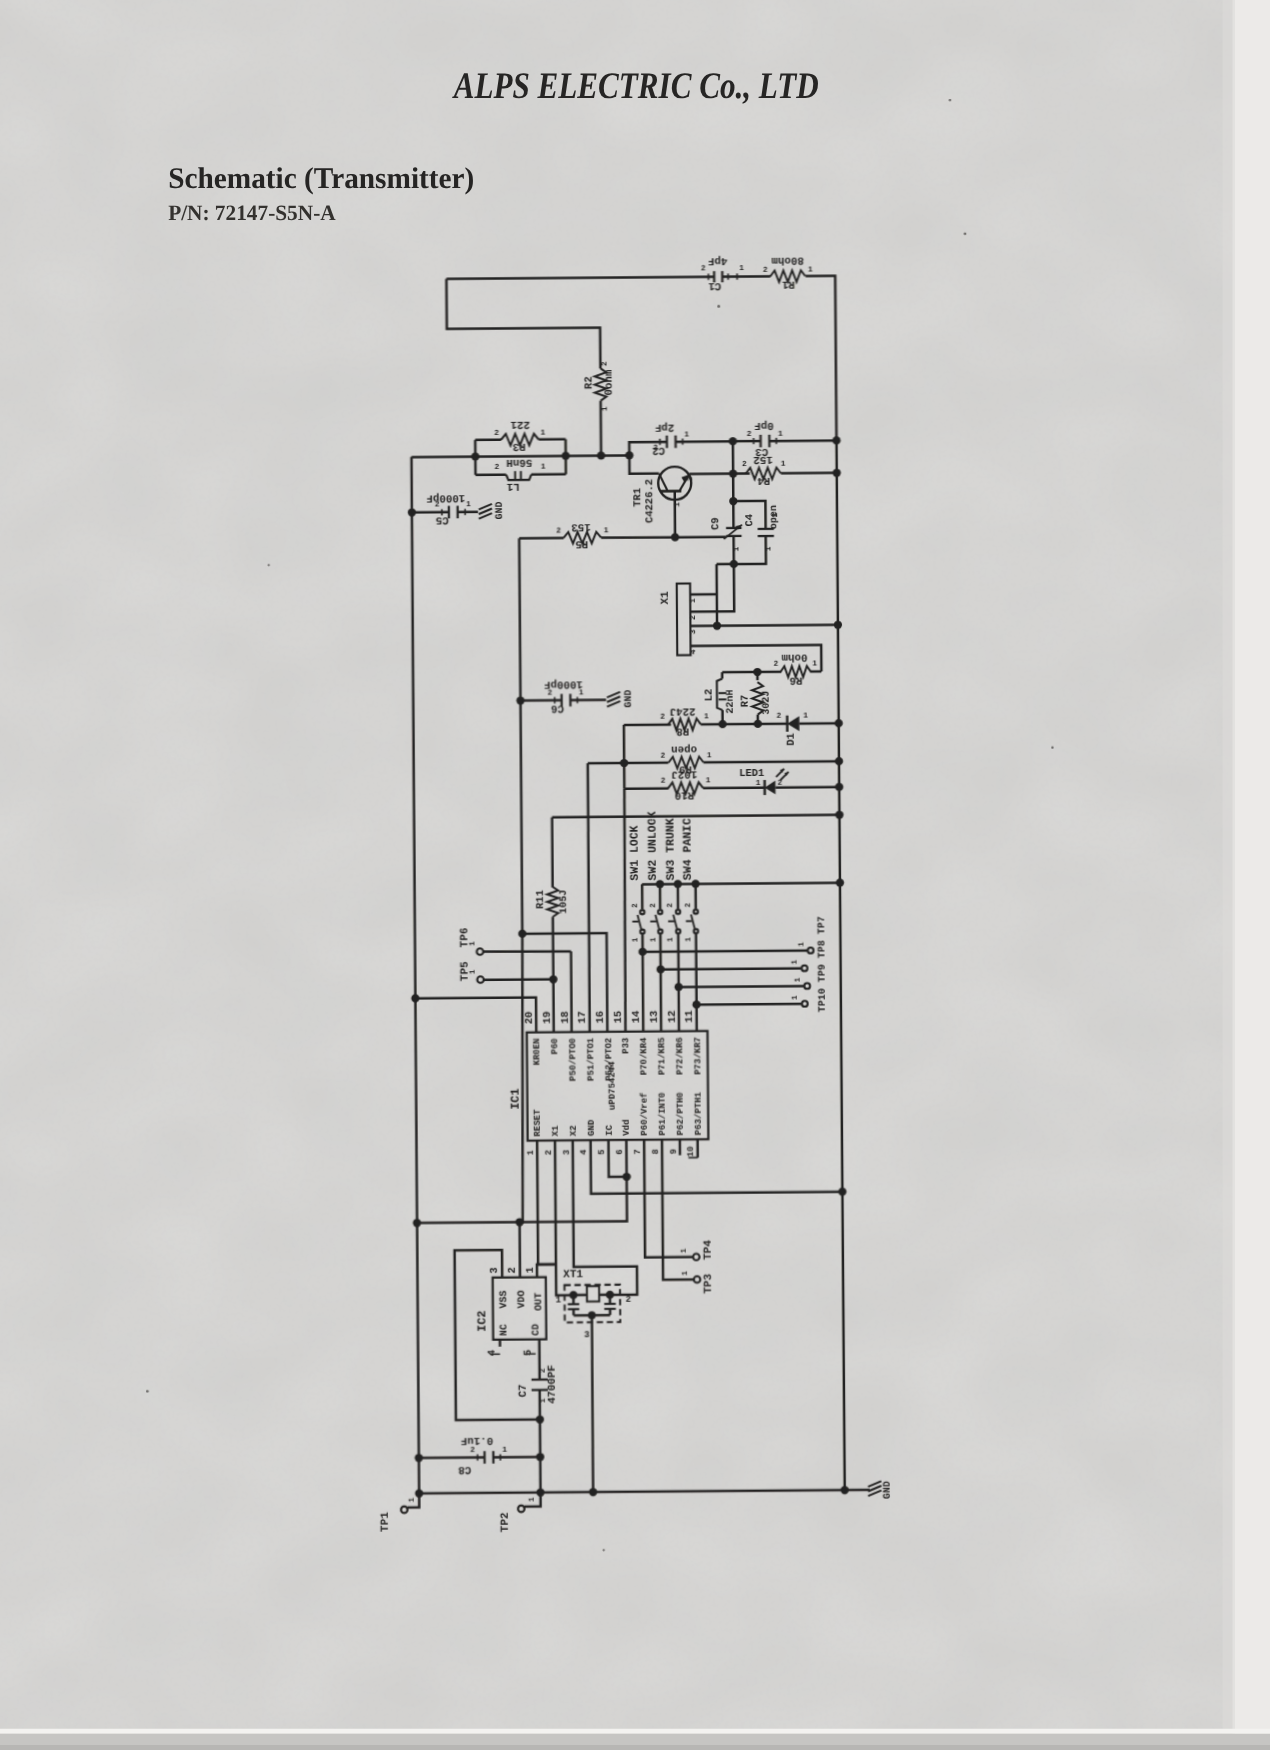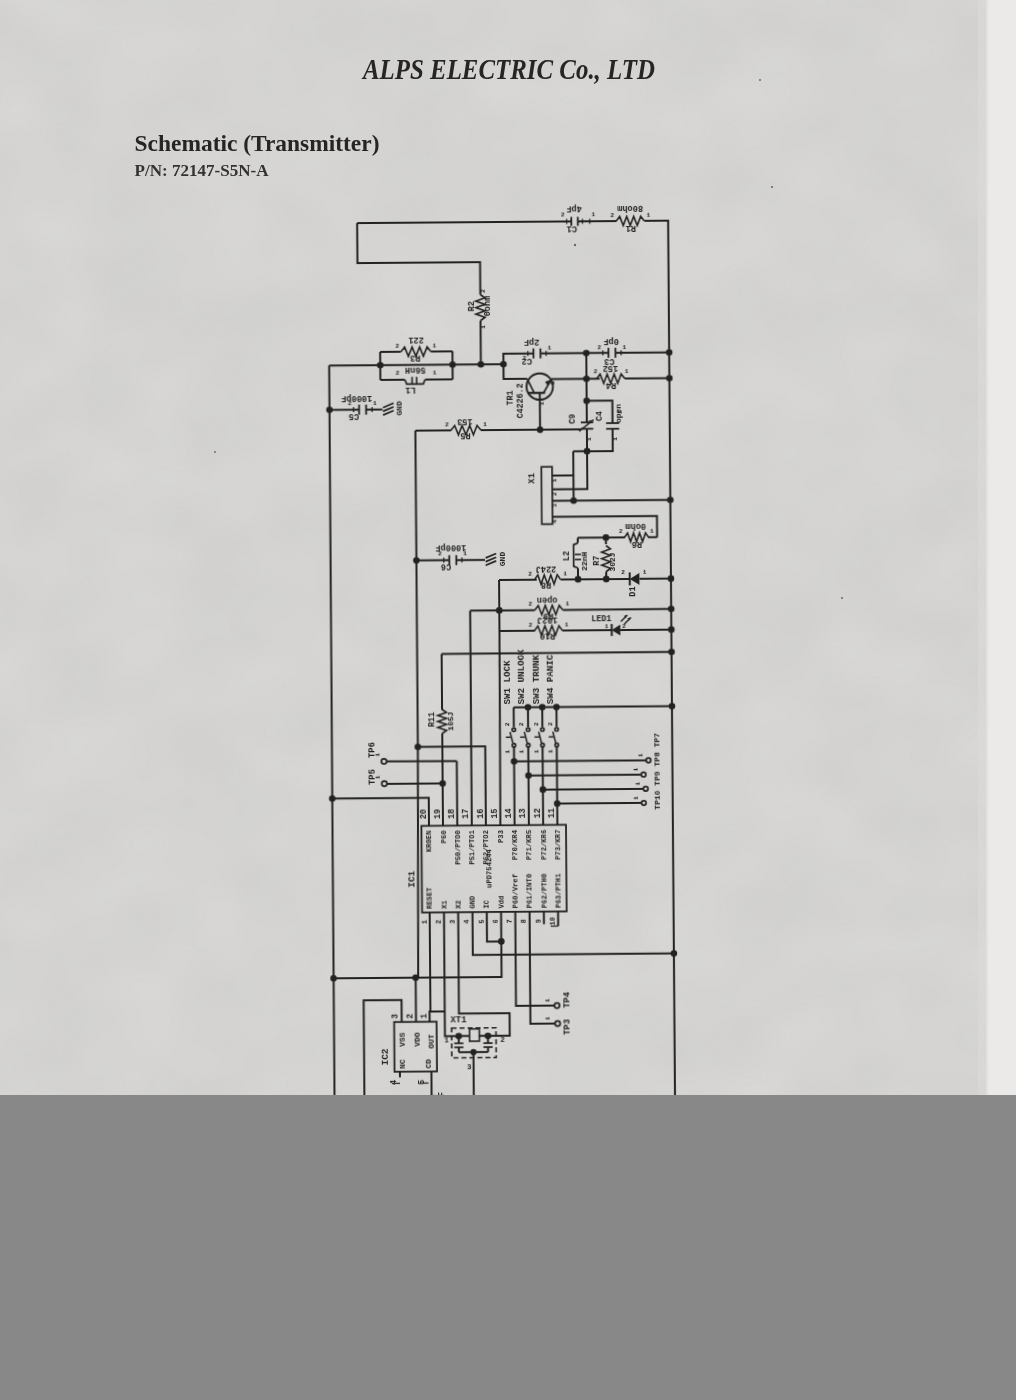--- a/index.html
+++ b/index.html
@@ -1,15 +1,15 @@
 <!DOCTYPE html>
 <html><head><meta charset="utf-8"><title>Schematic</title>
 <style>
 html,body{margin:0;padding:0;background:#888;}
-#page{width:1016px;height:1095px;position:relative;overflow:hidden;}
+#page{width:1016px;height:1400px;position:relative;overflow:hidden;}
 </style></head><body>
 <div id="page">
 <svg width="1016" height="1400" viewBox="0 0 1016 1400" xmlns="http://www.w3.org/2000/svg">
 <defs>
 <filter id="paper" x="0" y="0" width="100%" height="100%">
 <feTurbulence type="fractalNoise" baseFrequency="0.011 0.014" numOctaves="2" seed="7" result="n"></feTurbulence>
 <feColorMatrix in="n" type="matrix" values="0 0 0 0 0.93  0 0 0 0 0.93  0 0 0 0 0.92  0 0 0 0.28 0"></feColorMatrix>
 </filter>
 <filter id="paper2" x="0" y="0" width="100%" height="100%">
 <feTurbulence type="fractalNoise" baseFrequency="0.017 0.02" numOctaves="2" seed="23" result="n3"></feTurbulence>

